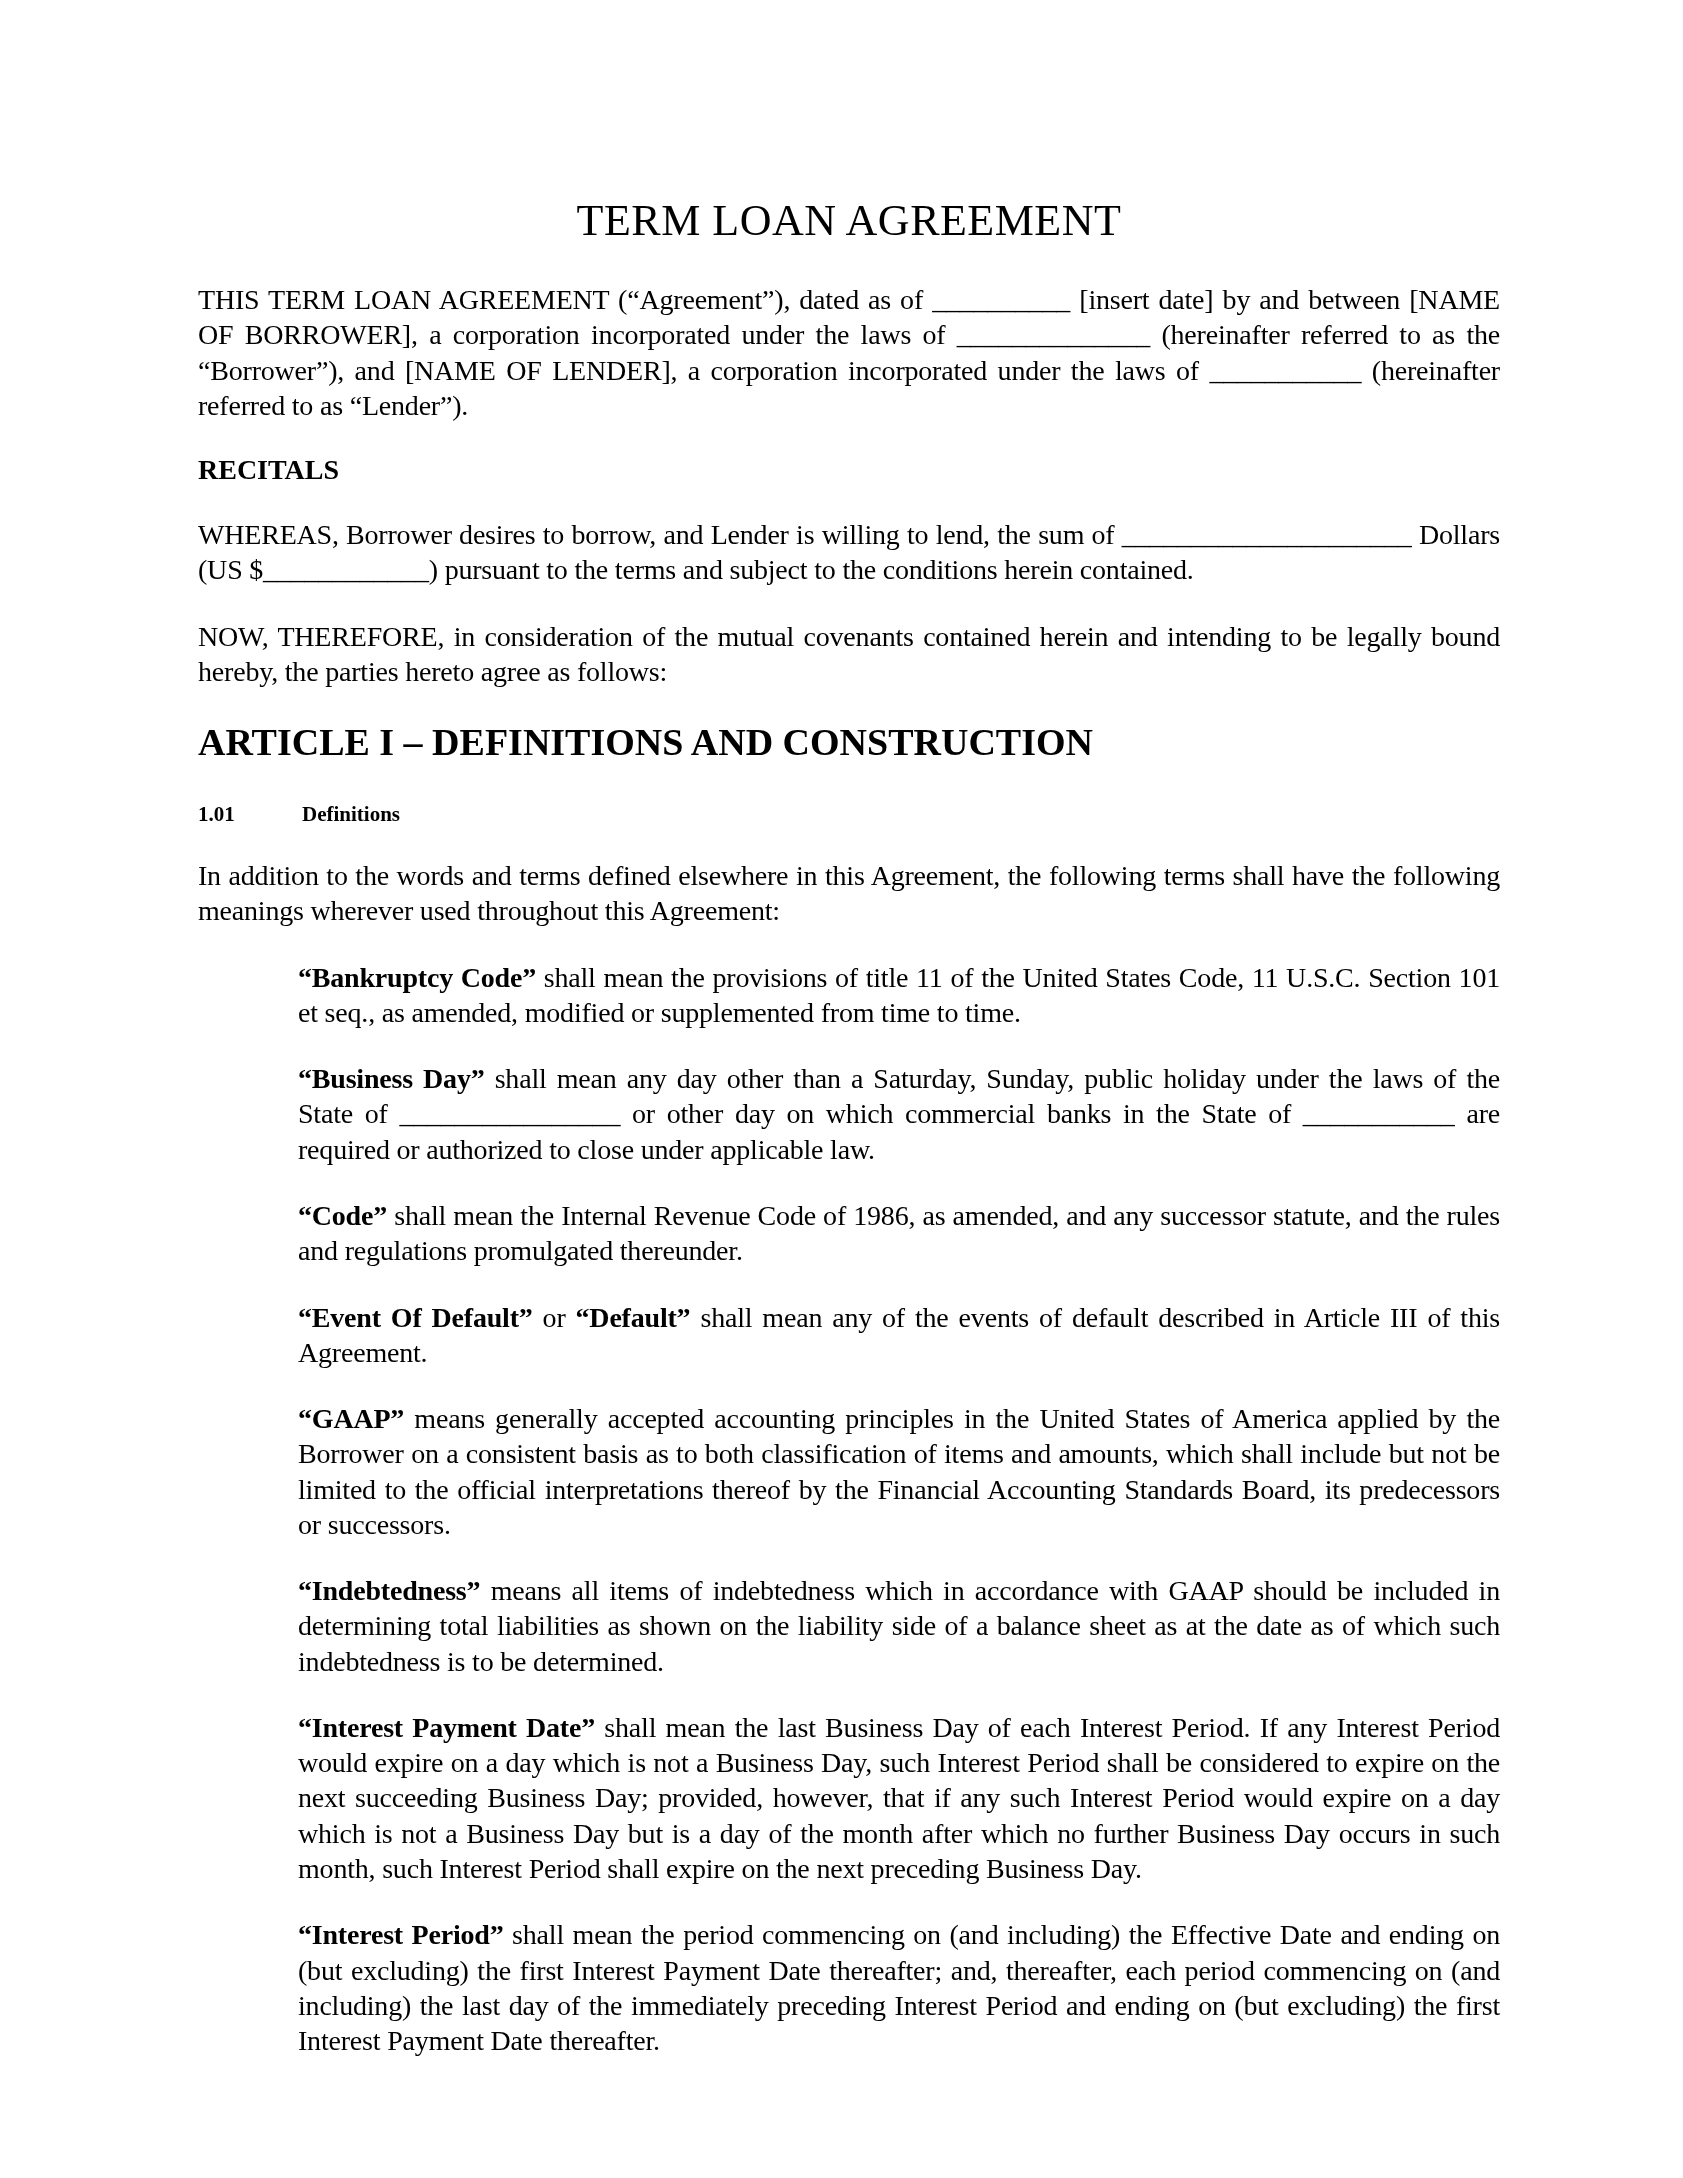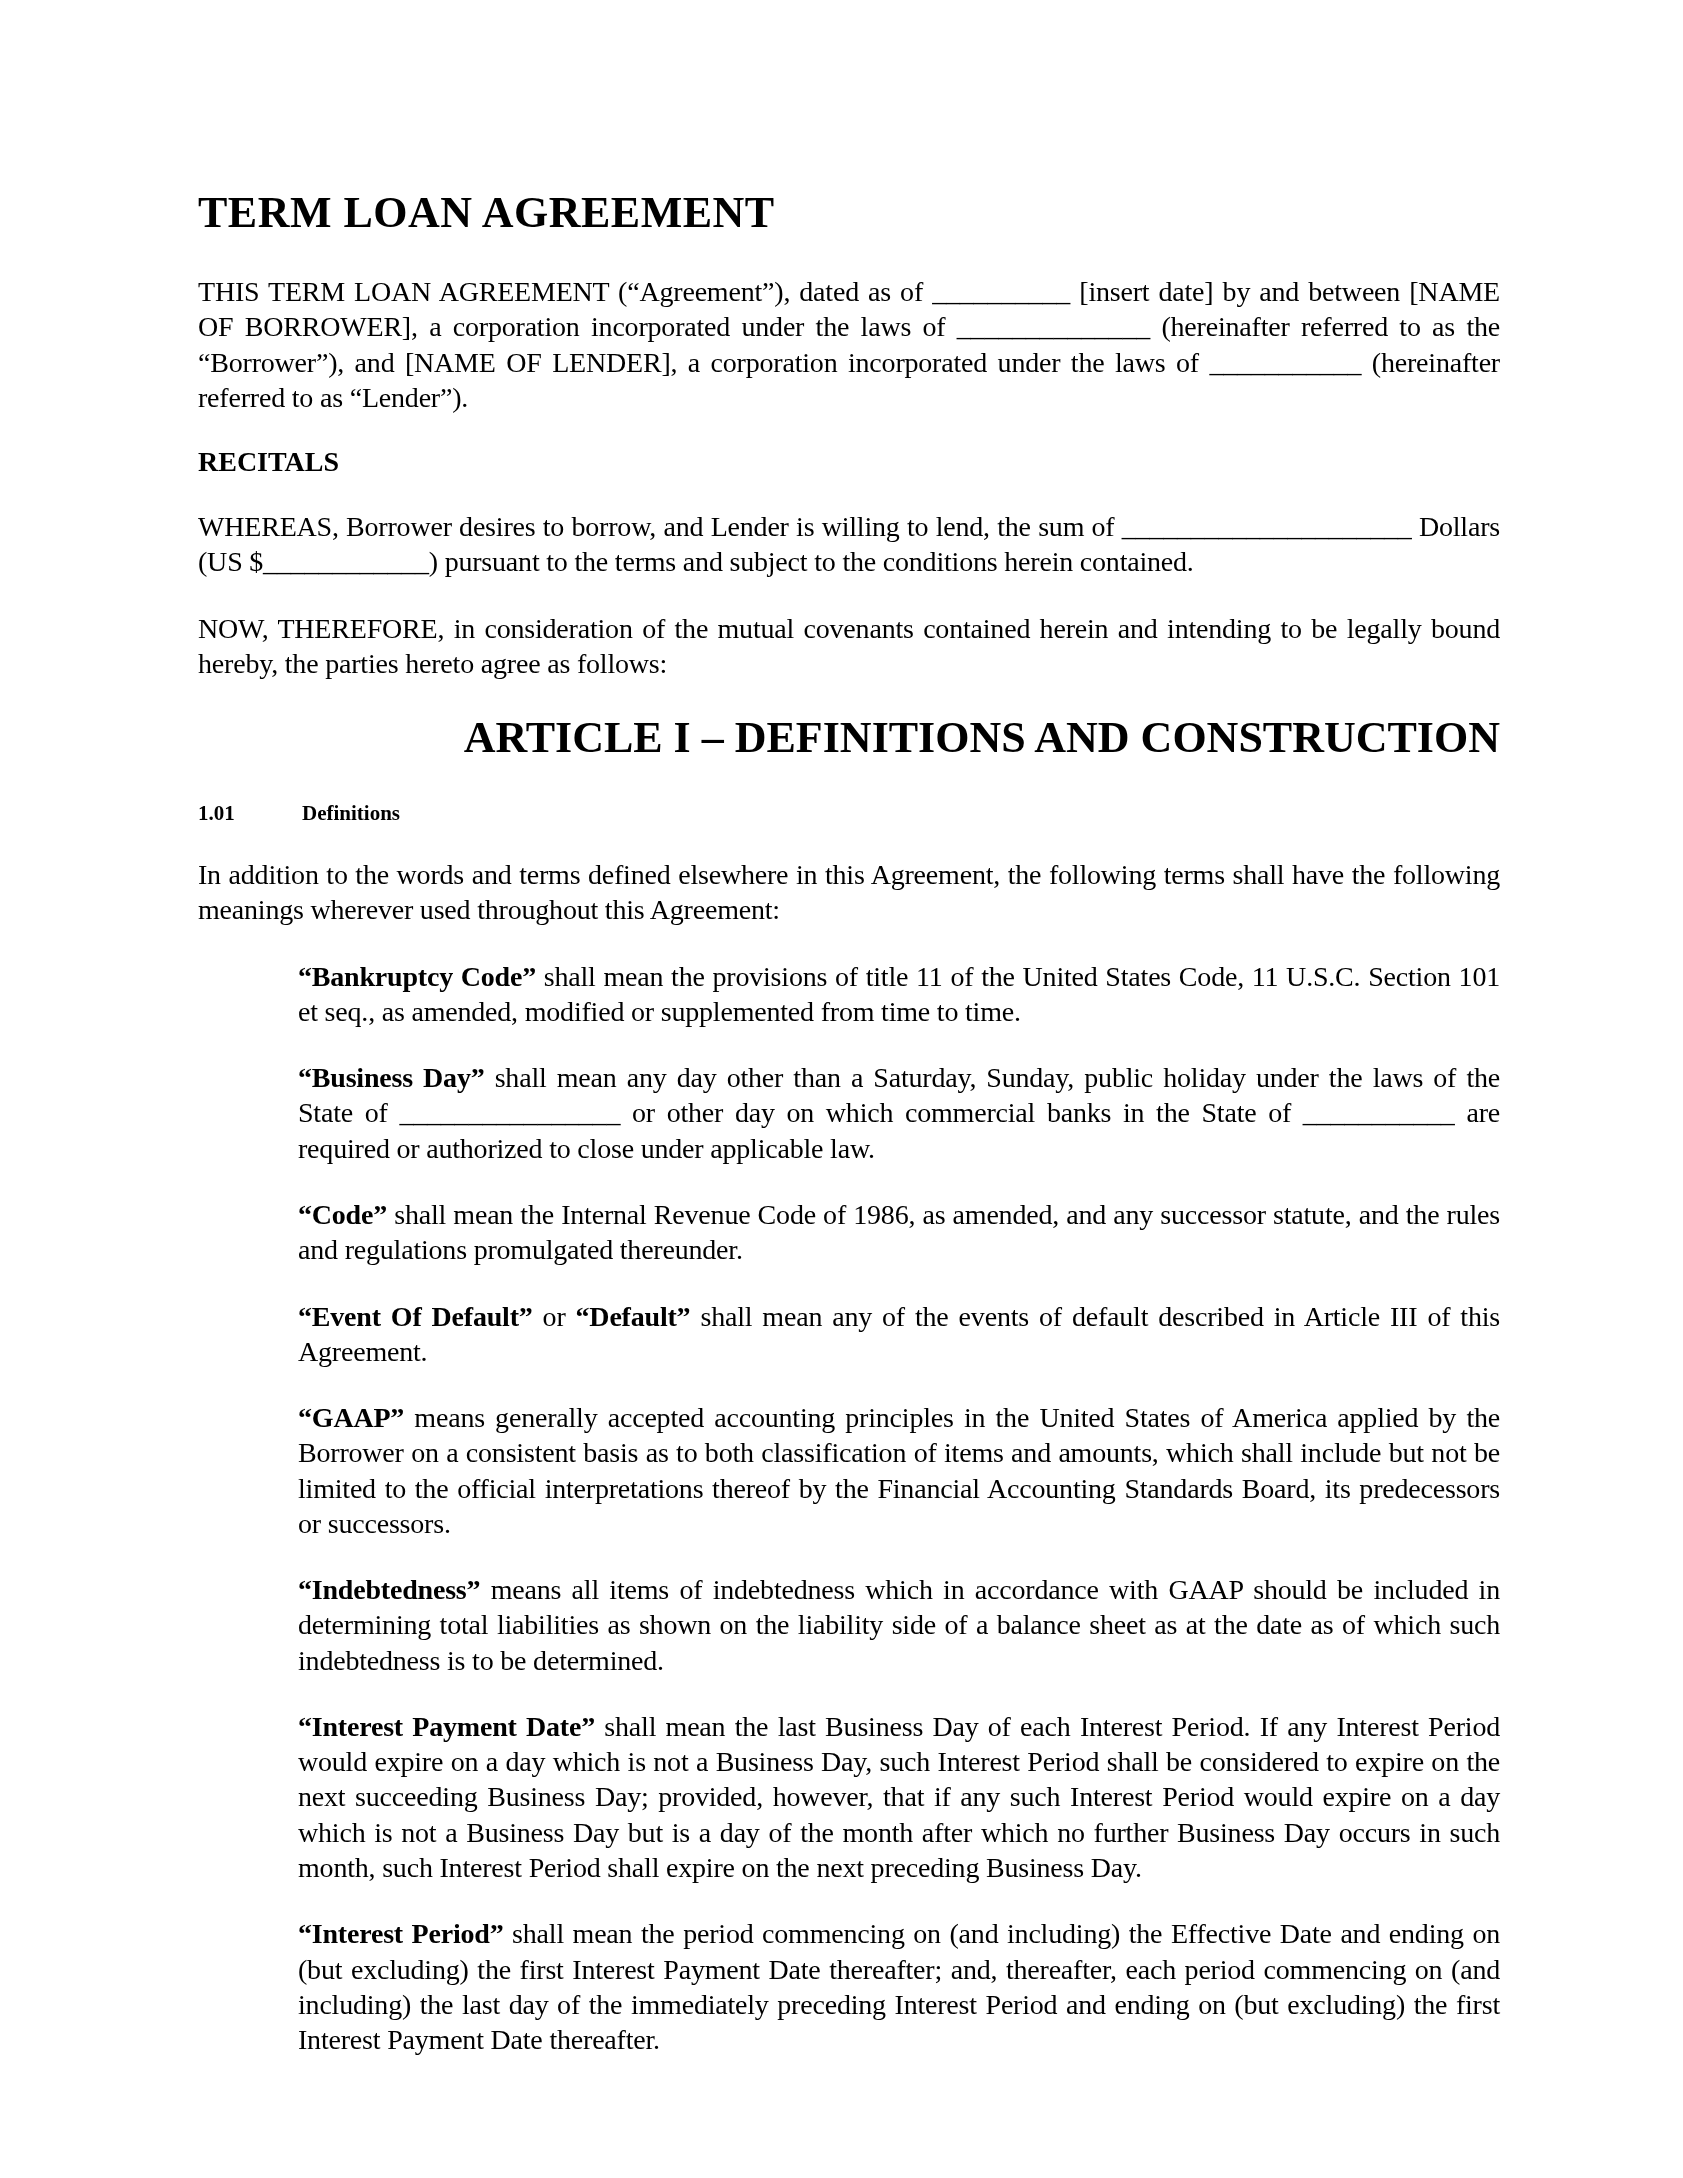--- a/index.html
+++ b/index.html
@@ -15,43 +15,44 @@
     position: relative;
     overflow: hidden;
   }
   .page {
     box-sizing: border-box;
     width: 1683px;
     height: 2178px;
     padding: 183px 183px 59px 198px;
   }
   .doc-title {
-    font-weight: bold;
+    text-align: center;
+    font-weight: normal;
     font-size: 44px;
     letter-spacing: 0.5px;
-    margin: 4px 0 36px 0;
+    margin: 12px 0 36px 0;
   }
   p, .para {
     font-size: 28px;
     line-height: 1.26;
     text-align: justify;
     margin: 0 0 31px 0;
     letter-spacing: -0.2px;
   }
   .heading-bold {
     font-weight: bold;
     font-size: 28px;
     text-align: left;
     margin: 0 0 31px 0;
     font-family: Liberation Serif, serif;
   }
   .article-heading {
-    text-align: right;
+    text-align: left;
     font-weight: bold;
-    font-size: 44px;
+    font-size: 38px;
     margin: 6px 0 38px 0;
   }
   .section-line {
     margin: 0 0 31px 0;
     font-size: 21px;
     text-align: left;
   }
   .section-num {
     font-weight: bold;
     display: inline-block;

